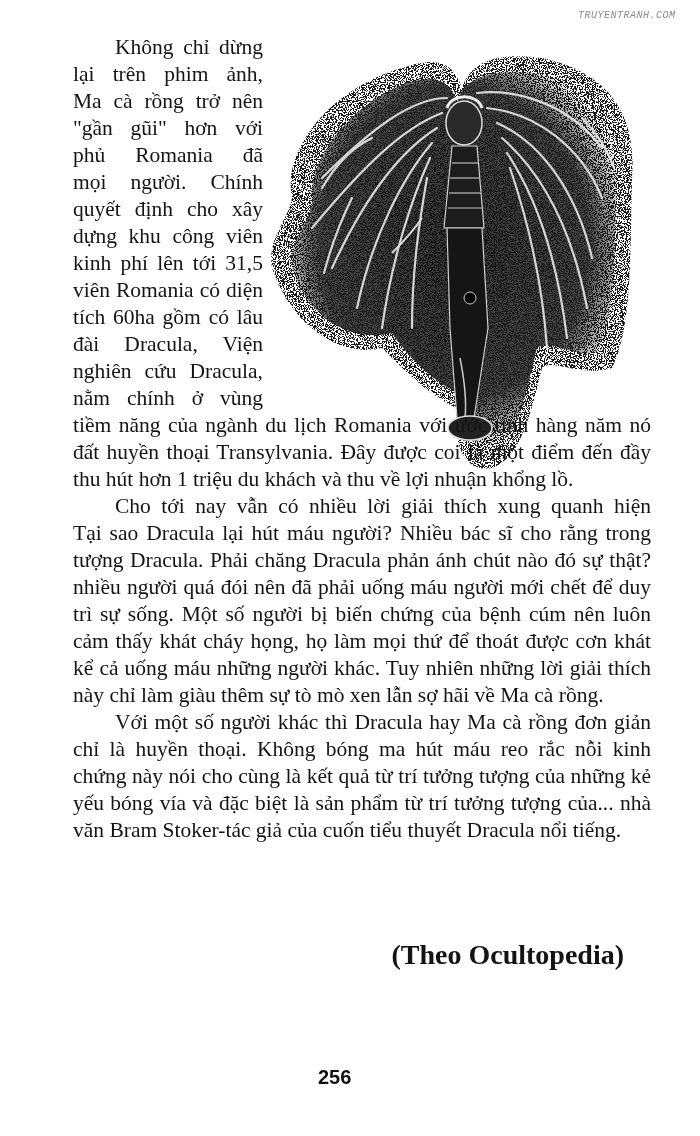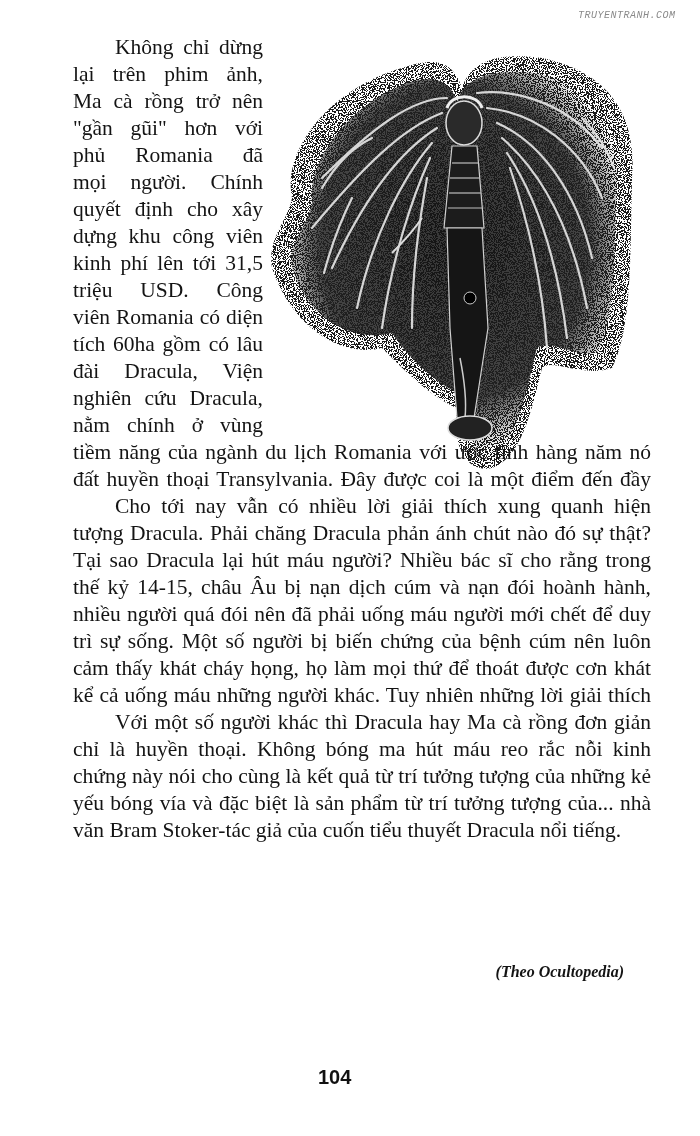--- a/index.html
+++ b/index.html
@@ -41,26 +41,25 @@
       text-align: justify;
       text-align-last: justify;
       overflow: visible;
     }
     .narrow .line { width: 190px; }
     .wide .line { width: 578px; }
     .line.indent { padding-left: 42px; box-sizing: border-box; }
     .line.last { text-align-last: left; }
     .source {
       position: absolute;
-      top: 963px;
+      top: 939px;
       right: 76px;
-      font-size: 16px;
+      font-size: 28px;
       font-weight: bold;
       font-family: "Liberation Serif", serif;
-      font-style: italic;
     }
     .page-number {
       position: absolute;
       top: 1066px;
       left: 318px;
       font-family: "Liberation Sans", sans-serif;
       font-weight: bold;
       font-size: 20px;
       color: #111;
     }
@@ -143,47 +142,47 @@
   <div class="narrow">
     <div class="line indent">Không chỉ dừng</div>
     <div class="line">lại trên phim ảnh,</div>
     <div class="line">Ma cà rồng trở nên</div>
     <div class="line">"gần gũi" hơn với</div>
     <div class="line">phủ Romania đã</div>
     <div class="line">mọi người. Chính</div>
     <div class="line">quyết định cho xây</div>
     <div class="line">dựng khu công viên</div>
     <div class="line">kinh phí lên tới 31,5</div>
-    <div class="line">triệu USD. Công</div>
     <div class="line">viên Romania có diện</div>
     <div class="line">tích 60ha gồm có lâu</div>
     <div class="line">đài Dracula, Viện</div>
     <div class="line">nghiên cứu Dracula,</div>
     <div class="line">nằm chính ở vùng</div>
   </div>
   <div class="wide">
     <div class="line">tiềm năng của ngành du lịch Romania với ước tính hàng năm nó</div>
     <div class="line">đất huyền thoại Transylvania. Đây được coi là một điểm đến đầy</div>
+    <div class="line last">thu hút hơn 1 triệu du khách và thu về lợi nhuận khổng lồ.</div>
   </div>
 
   <div class="wide">
     <div class="line indent">Cho tới nay vẫn có nhiều lời giải thích xung quanh hiện</div>
+    <div class="line">Tại sao Dracula lại hút máu người? Nhiều bác sĩ cho rằng trong</div>
     <div class="line">tượng Dracula. Phải chăng Dracula phản ánh chút nào đó sự thật?</div>
-    <div class="line">Tại sao Dracula lại hút máu người? Nhiều bác sĩ cho rằng trong</div>
-    <div class="line">thế kỷ 14-15, châu Âu bị nạn dịch cúm và nạn đói hoành hành,</div>
     <div class="line">nhiều người quá đói nên đã phải uống máu người mới chết để duy</div>
     <div class="line">trì sự sống. Một số người bị biến chứng của bệnh cúm nên luôn</div>
     <div class="line">cảm thấy khát cháy họng, họ làm mọi thứ để thoát được cơn khát</div>
     <div class="line">kể cả uống máu những người khác. Tuy nhiên những lời giải thích</div>
+    <div class="line last">này chỉ làm giàu thêm sự tò mò xen lẫn sợ hãi về Ma cà rồng.</div>
   </div>
 
   <div class="wide">
     <div class="line indent">Với một số người khác thì Dracula hay Ma cà rồng đơn giản</div>
     <div class="line">chỉ là huyền thoại. Không bóng ma hút máu reo rắc nỗi kinh</div>
     <div class="line">chứng này nói cho cùng là kết quả từ trí tưởng tượng của những kẻ</div>
     <div class="line">yếu bóng vía và đặc biệt là sản phẩm từ trí tưởng tượng của... nhà</div>
     <div class="line last">văn Bram Stoker-tác giả của cuốn tiểu thuyết Dracula nổi tiếng.</div>
   </div>
 </div>
 
 <div class="source">(Theo Ocultopedia)</div>
 
-<div class="page-number">104</div>
+<div class="page-number">256</div>
 
 </body></html>

